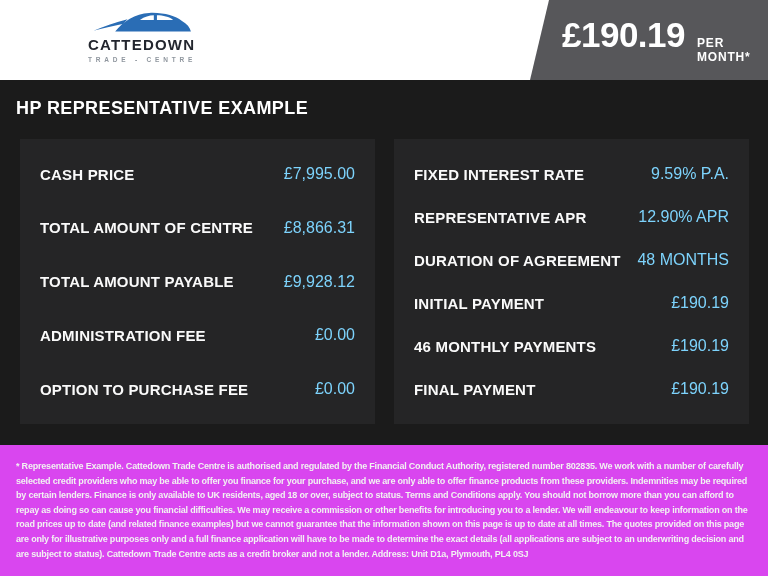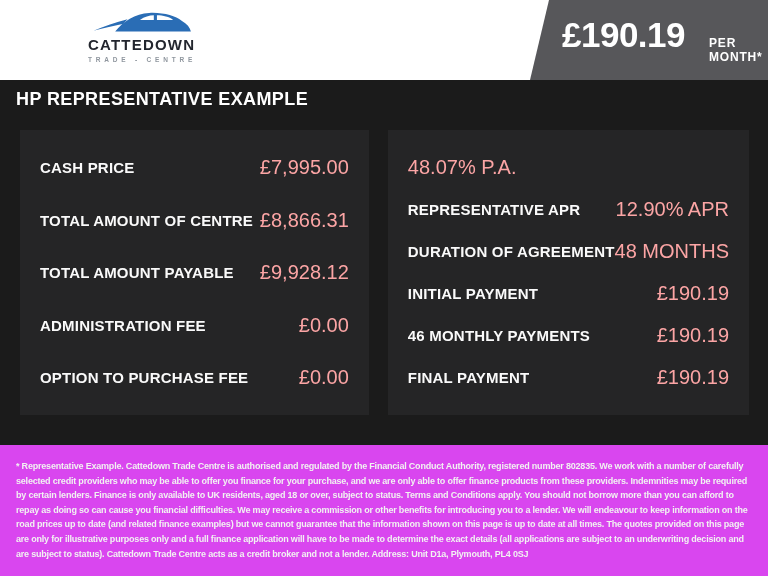--- a/index.html
+++ b/index.html
@@ -18,34 +18,34 @@
   .logo-tagline { font-size:6.5px; color:#8f969e; letter-spacing:3.8px; margin-top:3px; font-weight:bold; }
 
   .price-panel {
     position:absolute; right:0; top:0; height:80px; width:245px;
     background:#57575a;
     clip-path:polygon(26px 0, 245px 0, 245px 80px, 7px 80px);
     display:flex; align-items:center; padding-left:39px; box-sizing:border-box;
   }
   .price-inner { display:flex; align-items:baseline; }
   .price-amount { font-size:35px; font-weight:bold; color:#ffffff; letter-spacing:-0.5px; line-height:1; }
-  .price-suffix { font-size:12px; font-weight:bold; color:#ffffff; letter-spacing:0.8px; margin-left:24px; }
+  .price-suffix { font-size:12px; font-weight:bold; color:#ffffff; letter-spacing:0.8px; margin-left:12px; }
 
   
-  .main { flex:0 0 365px; box-sizing:border-box; padding-top:8px; background:#1b1b1b; }
+  .main { flex:0 0 365px; box-sizing:border-box; padding-top:17px; background:#1b1b1b; }
   .page-title { margin:0 0 0 16px; font-size:18px; font-weight:bold; color:#ffffff; letter-spacing:0.4px; line-height:22px; }
 
   .panels { display:flex; gap:19px; margin:20px 19px 0 20px; }
   .panel {
     flex:1; background:#252526; height:285px; box-sizing:border-box;
     padding:26px 20px; display:flex; flex-direction:column; justify-content:space-between;
   }
   .row { display:flex; justify-content:space-between; align-items:center; }
   .row .lbl { font-size:15px; font-weight:bold; color:#fafafa; letter-spacing:0.2px; white-space:nowrap; }
-  .row .val { font-size:20px; color:#fca5a5; white-space:nowrap; }
+  .row .val { font-size:16px; color:#7dd3fc; white-space:nowrap; }
 
   
   .site-footer { flex:1; background:#d946ef; box-sizing:border-box; padding:14px 16px; }
   .disclaimer {
     margin:0; font-size:9px; font-weight:bold; color:#f2f2f2;
     line-height:14.6px; letter-spacing:-0.2px;
   }
 </style>
 </head>
 <body>
@@ -94,21 +94,22 @@
         <span class="val">£0.00</span>
       </div>
       <div class="row">
         <span class="lbl">OPTION TO PURCHASE FEE</span>
         <span class="val">£0.00</span>
       </div>
     </div>
 
     <div class="panel">
       <div class="row">
-        <span class="val">48.07% P.A.</span>
+        <span class="lbl">FIXED INTEREST RATE</span>
+        <span class="val">9.59% P.A.</span>
       </div>
       <div class="row">
         <span class="lbl">REPRESENTATIVE APR</span>
         <span class="val">12.90% APR</span>
       </div>
       <div class="row">
         <span class="lbl">DURATION OF AGREEMENT</span>
         <span class="val">48 MONTHS</span>
       </div>
       <div class="row">

